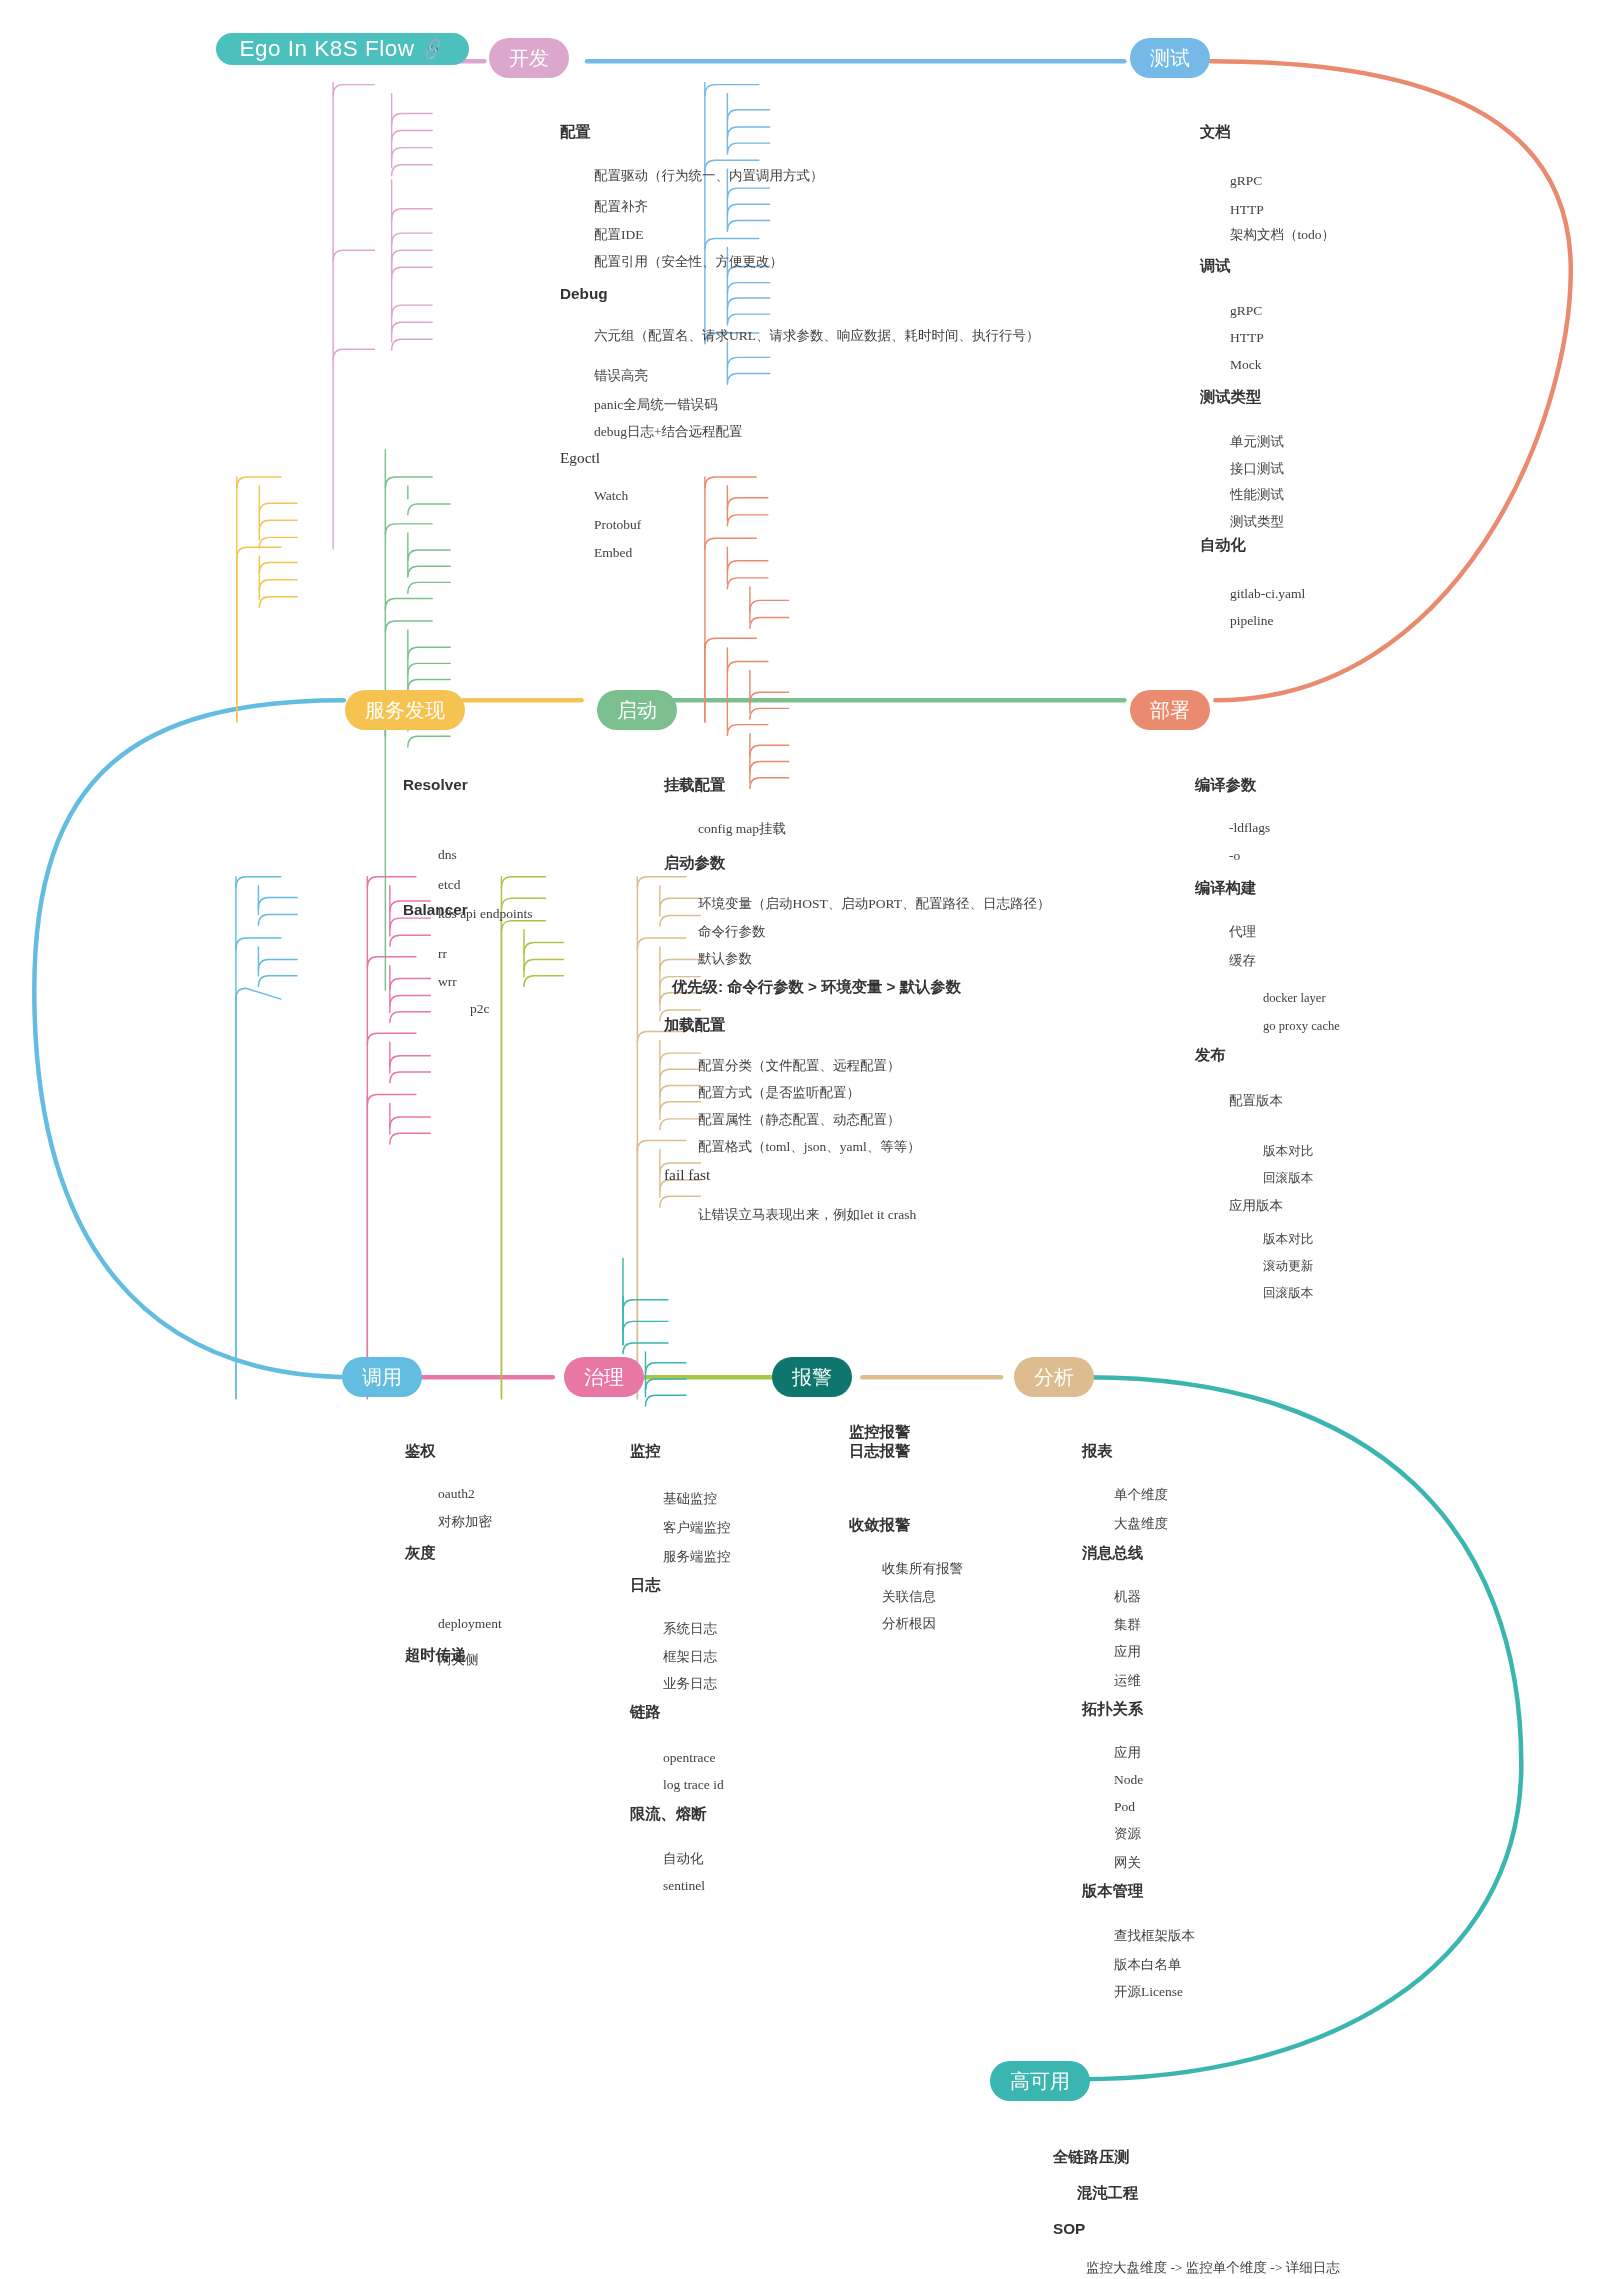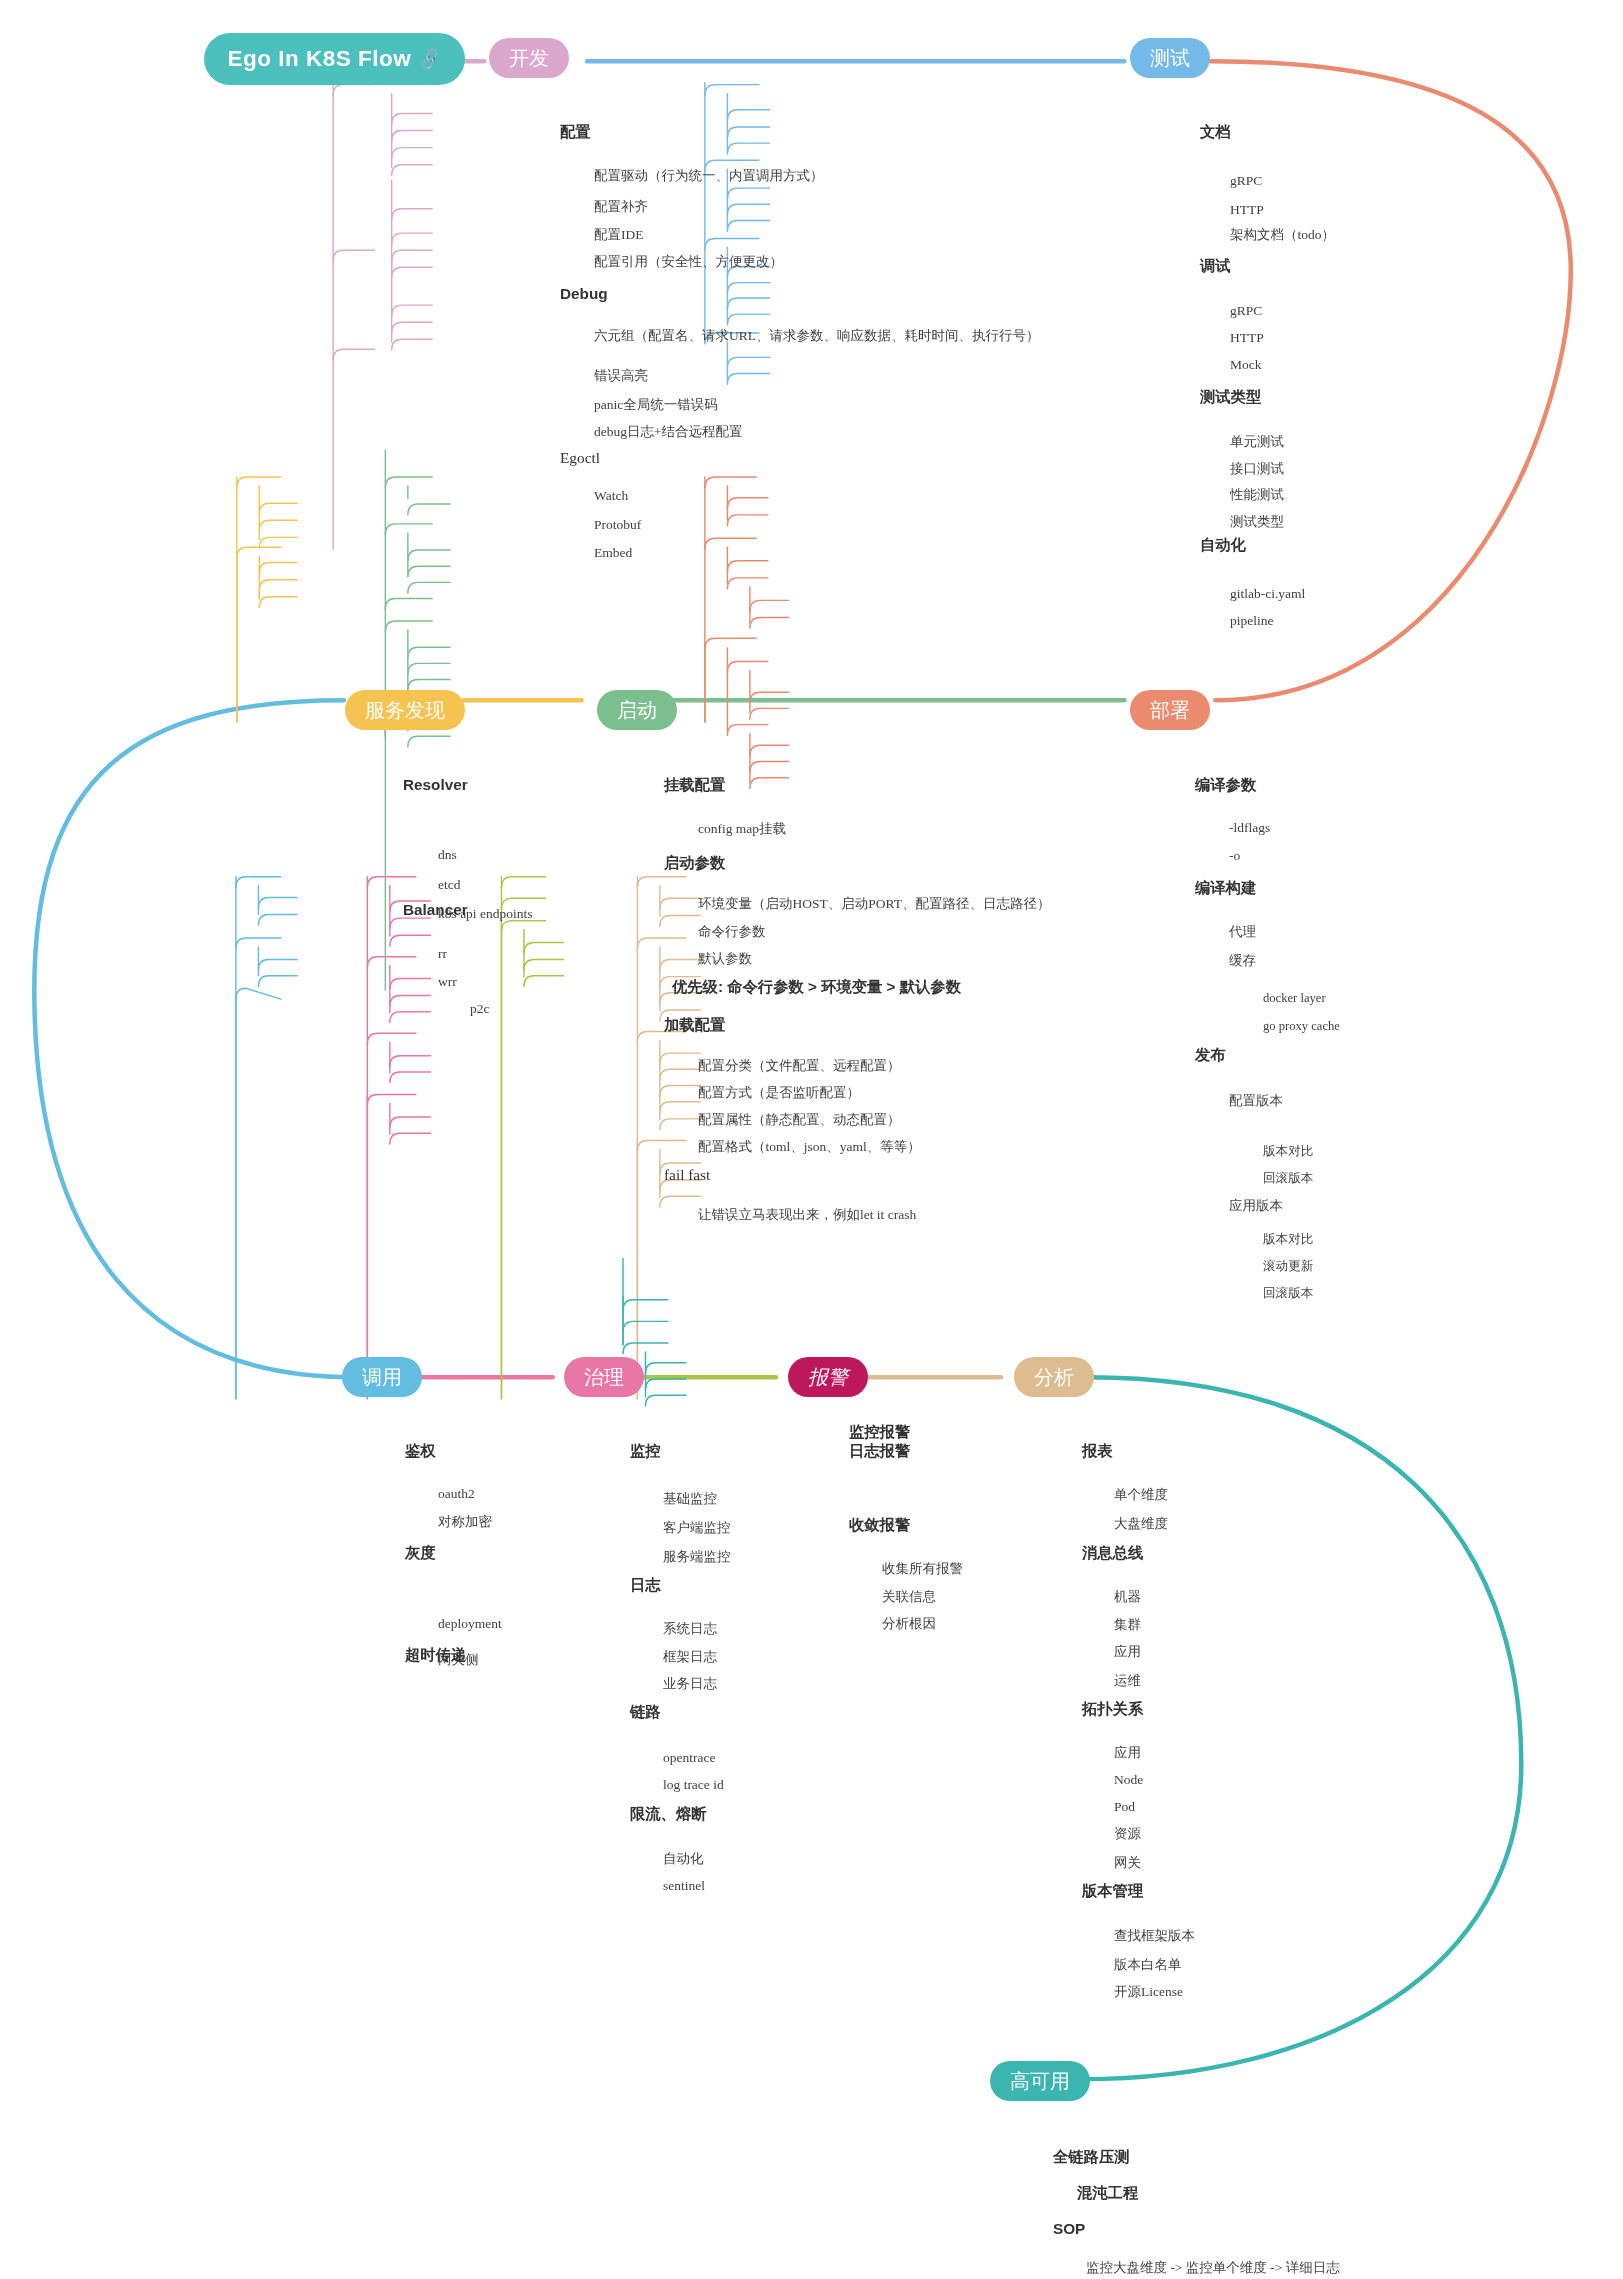--- a/index.html
+++ b/index.html
@@ -347,21 +347,21 @@
         <path d="M 717 1502 L 717 1552"></path>
         <path d="M 717 1526 q 0 -12 11 -12 L 762 1514"></path>
         <path d="M 717 1544 q 0 -12 11 -12 L 762 1532"></path>
         <path d="M 717 1562 q 0 -12 11 -12 L 762 1550"></path>
       </g>
 
     </g>
   </svg>
 
   <div id="nodes-layer">
-      <div class="pill root" style="left: 204px; top: 33px; background: rgb(76, 192, 189); height: 52px; font-weight: bold;">
+      <div class="pill root" style="left: 216px; top: 33px; background: rgb(76, 192, 189); height: 32px;">
         <span>Ego In K8S Flow</span>
         <span class="link-icon">🔗</span>
       </div>
       <div class="pill topic" style="left: 489px; top: 38px; background: rgb(220, 167, 205);">
         <span>开发</span>
       </div>
       <div class="node lvl2" style="left: 560px; top: 124px;">配置</div>
       <div class="node lvl3" style="left: 594px; top: 169px;">配置驱动（行为统一、内置调用方式）</div>
       <div class="node lvl3" style="left: 594px; top: 200px;">配置补齐</div>
       <div class="node lvl3" style="left: 594px; top: 228px;">配置IDE</div>
@@ -461,21 +461,21 @@
       <div class="node lvl2" style="left: 630px; top: 1577px;">日志</div>
       <div class="node lvl3" style="left: 663px; top: 1622px;">系统日志</div>
       <div class="node lvl3" style="left: 663px; top: 1650px;">框架日志</div>
       <div class="node lvl3" style="left: 663px; top: 1677px;">业务日志</div>
       <div class="node lvl2" style="left: 630px; top: 1704px;">链路</div>
       <div class="node lvl3" style="left: 663px; top: 1751px;">opentrace</div>
       <div class="node lvl3" style="left: 663px; top: 1778px;">log trace id</div>
       <div class="node lvl2" style="left: 630px; top: 1806px;">限流、熔断</div>
       <div class="node lvl3" style="left: 663px; top: 1852px;">自动化</div>
       <div class="node lvl3" style="left: 663px; top: 1879px;">sentinel</div>
-      <div class="pill topic" style="left: 788px; top: 1357px; background: #be185d; font-style: italic;">
+      <div class="pill topic" style="left: 772px; top: 1357px; background: #0f766e;">
         <span>报警</span>
       </div>
       <div class="node lvl2" style="left: 849px; top: 1443px;">日志报警</div>
       <div class="node lvl2" style="left: 849px; top: 1424px;">监控报警</div>
       <div class="node lvl2" style="left: 849px; top: 1517px;">收敛报警</div>
       <div class="node lvl3" style="left: 882px; top: 1562px;">收集所有报警</div>
       <div class="node lvl3" style="left: 882px; top: 1590px;">关联信息</div>
       <div class="node lvl3" style="left: 882px; top: 1617px;">分析根因</div>
       <div class="pill topic" style="left: 1014px; top: 1357px; background: rgb(221, 189, 143);">
         <span>分析</span>

